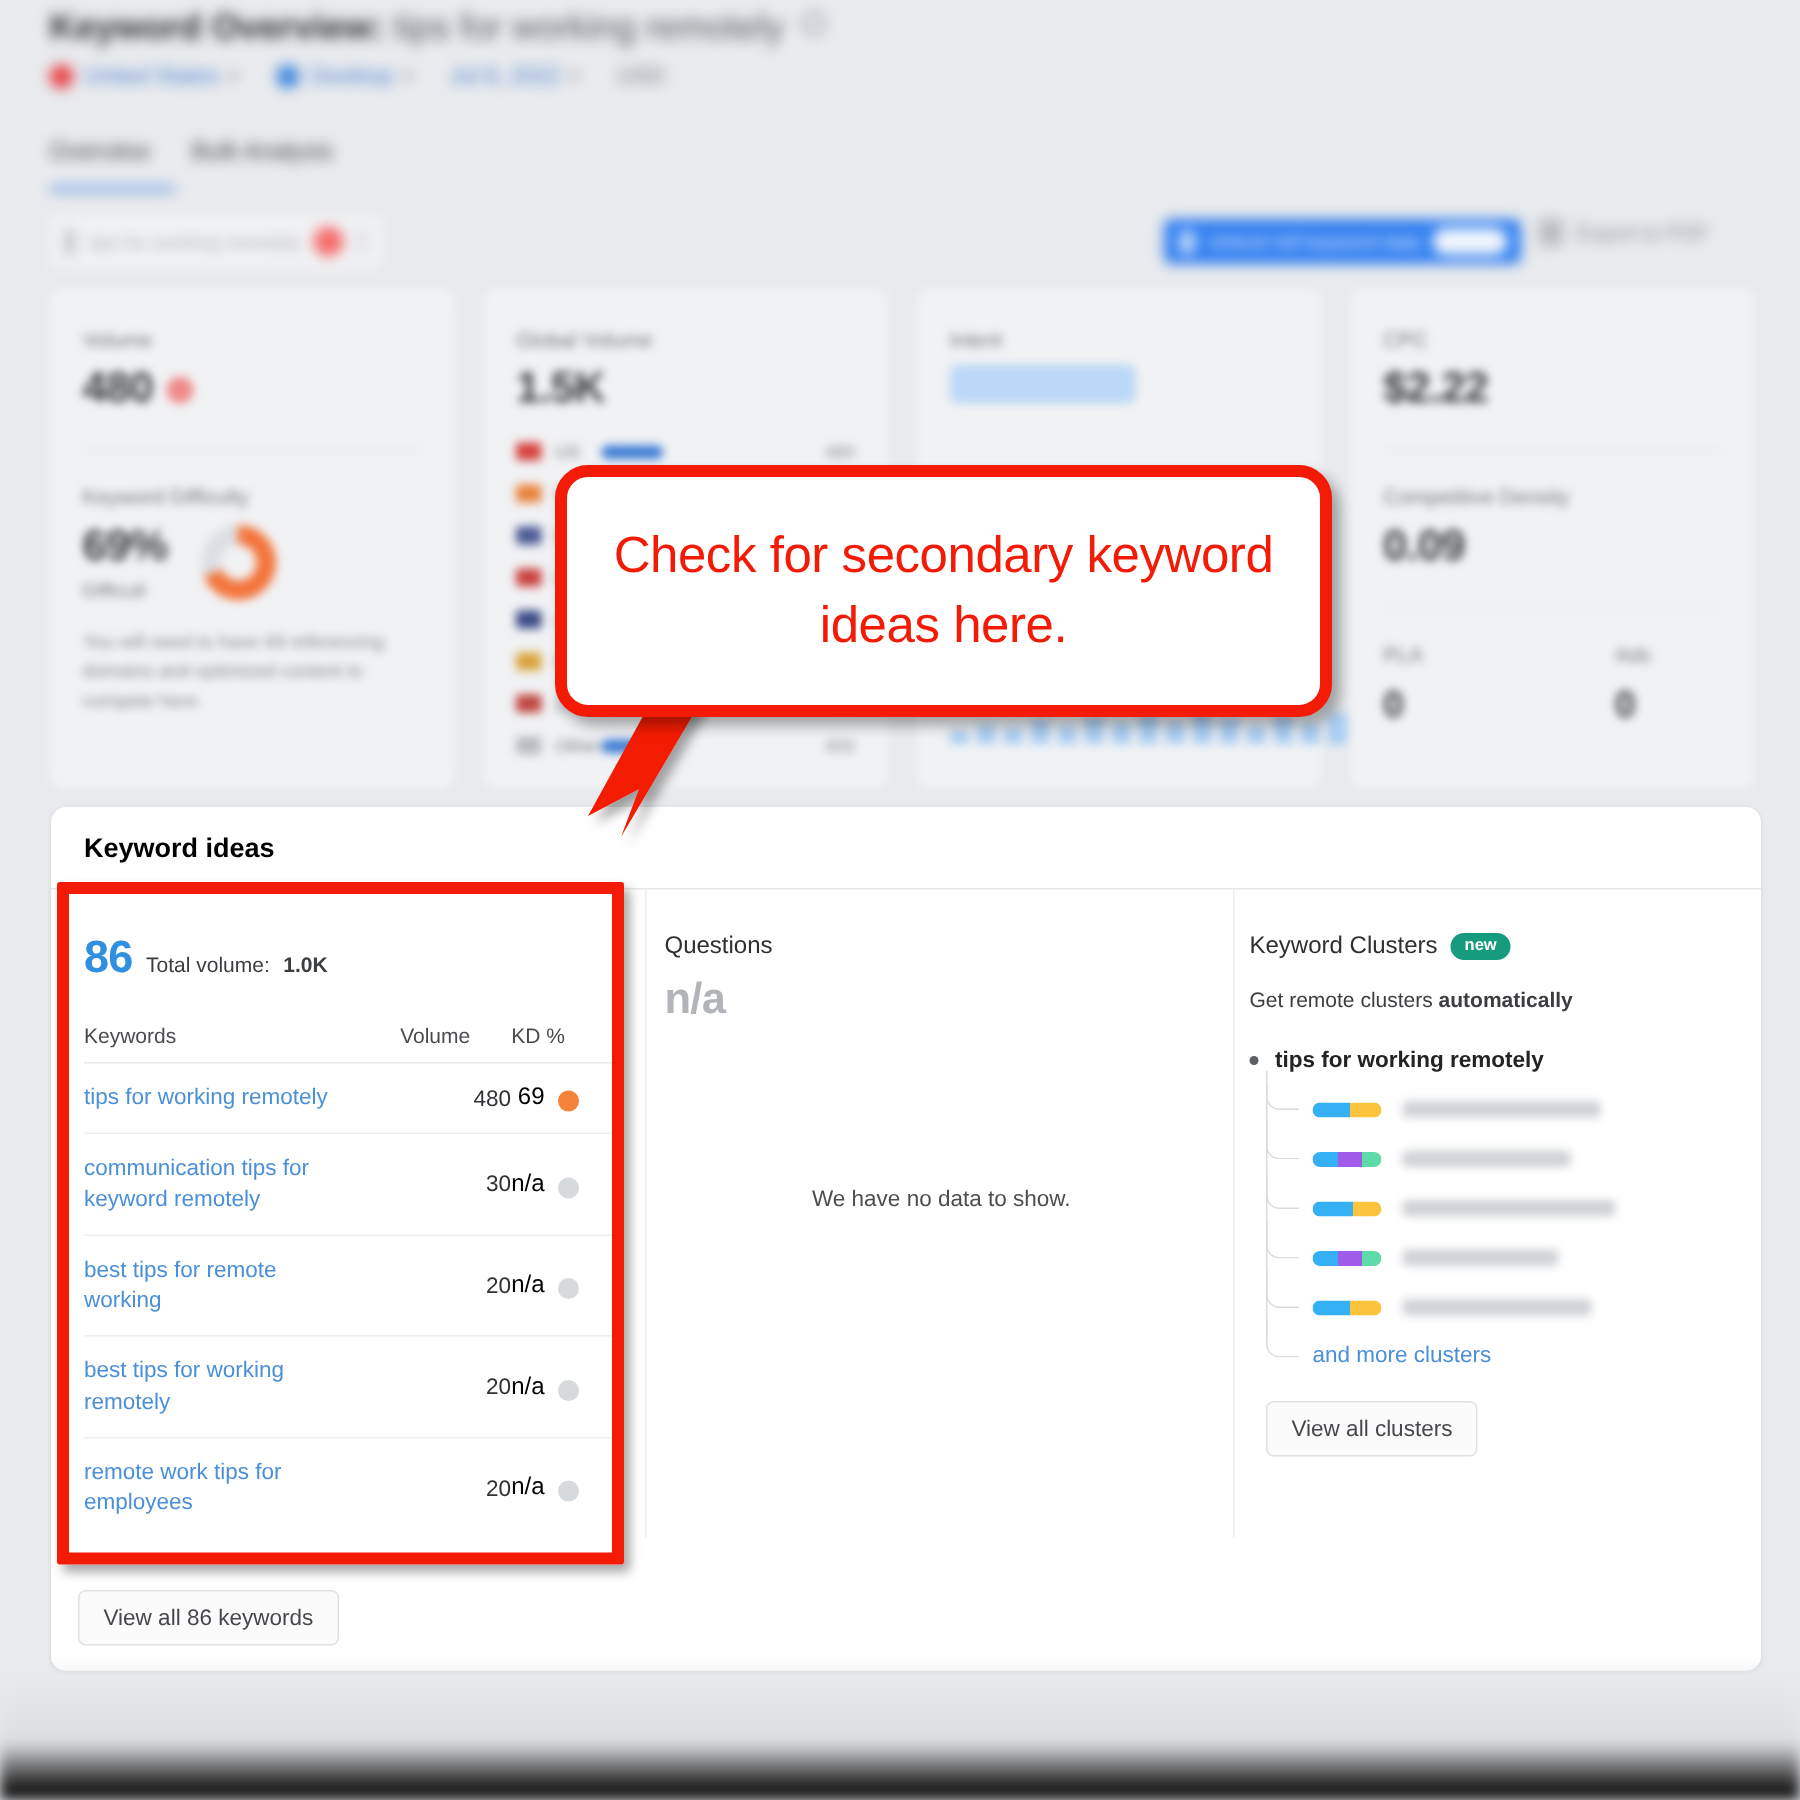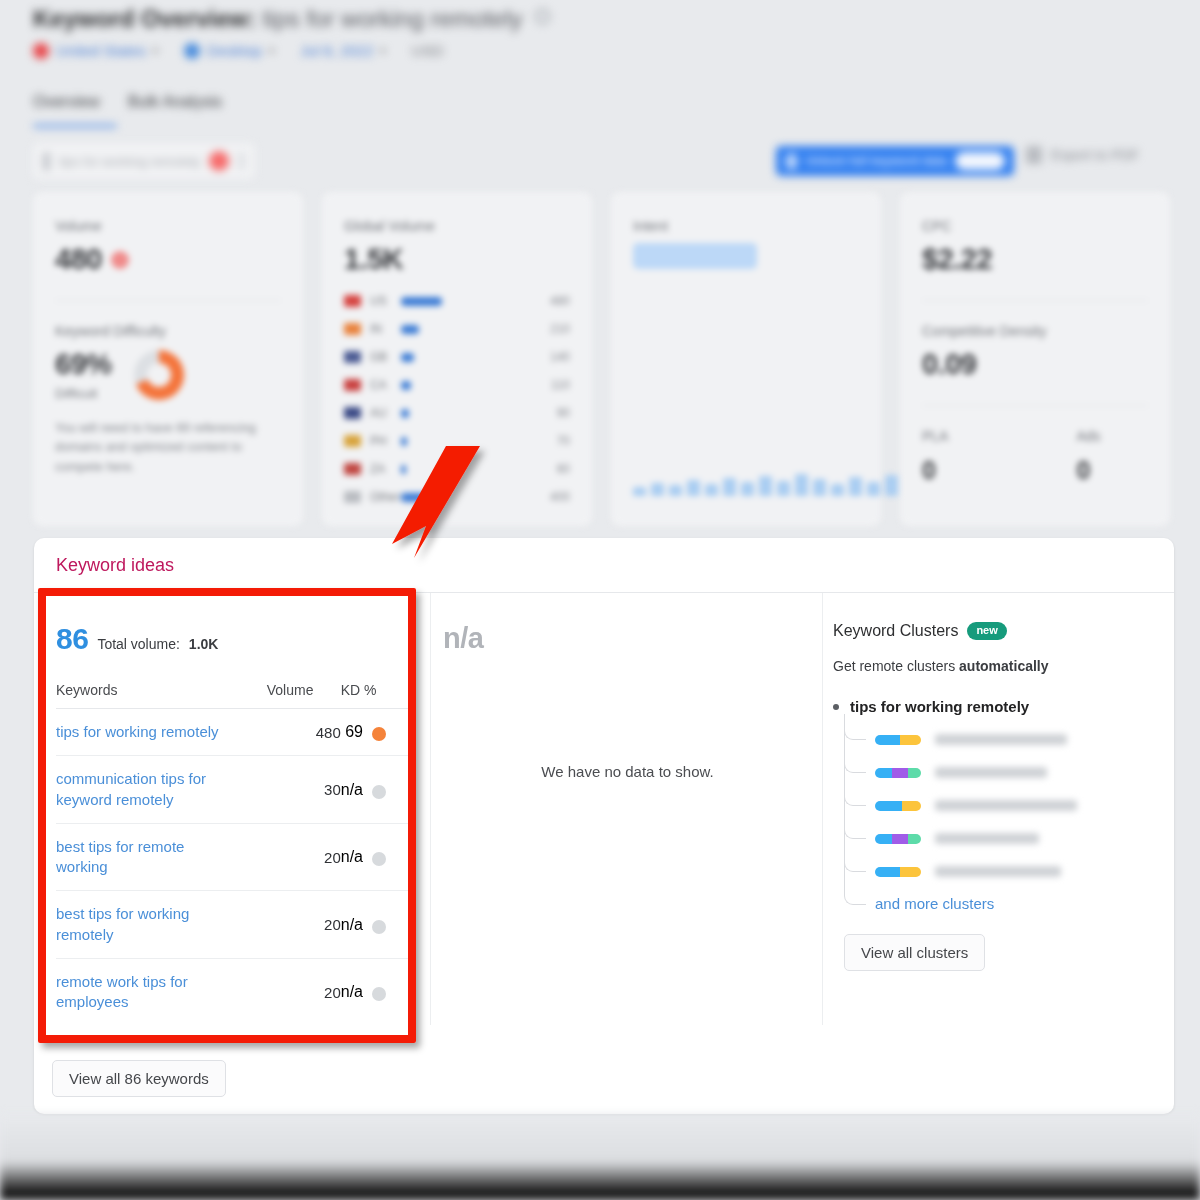--- a/index.html
+++ b/index.html
@@ -92,21 +92,21 @@
   .pla-grid { display: flex; gap: 128px; }
   .pla-col .mlabel { margin-bottom: 12px; }
   .pla-val { font-size: 25px; font-weight: bold; color: #3a3c40; }
 
   
   .ideas-panel {
     position: absolute; left: 34px; top: 538px; width: 1140px; height: 576px;
     background: #fff; border-radius: 10px;
     box-shadow: 0 1px 3px rgba(0,0,0,0.10);
   }
-  .ideas-title { position: absolute; left: 22px; top: 17px; font-size: 18px; font-weight: normal; color: #be185d; }
+  .ideas-title { position: absolute; left: 22px; top: 17px; font-size: 18px; font-weight: bold; color: #000000; }
   .ideas-head-rule { position: absolute; left: 0; top: 54px; width: 1140px; height: 1px; background: #e6e8eb; }
 
   .ideas-cols { position: absolute; left: 0; top: 55px; width: 1140px; display: flex; }
   .col-variations { width: 396px; padding: 29px 22px 0 22px; }
   .col-questions { width: 392px; padding: 29px 10px 0 12px; border-left: 1px solid #eceef0; }
   .col-clusters { width: 352px; padding: 29px 22px 0 10px; border-left: 1px solid #eceef0; }
 
   .colhead { font-size: 16px; color: #2e2f31; margin-bottom: 10px; display: flex; align-items: center; gap: 9px; }
   .badge-new {
     background: #169b7c; color: #fff; font-size: 11px; font-weight: bold;
@@ -450,20 +450,21 @@
                     <span class="td-kd na">n/a</span>
                     <span class="kd-ball" style="background: rgb(215, 218, 221);"></span>
                   </div>
                 </td>
               </tr>
             </tbody>
         </table>
       </div>
 
       <div class="col-questions">
+        <div class="colhead">Questions</div>
         <div class="na-big">n/a</div>
         <div class="nodata">We have no data to show.</div>
       </div>
 
       <div class="col-clusters">
         <div class="colhead">
           <span>Keyword Clusters</span>
           <span class="badge-new">new</span>
         </div>
         <div class="clusters-sub">
@@ -543,16 +544,19 @@
 
   <svg class="arrow-svg" viewBox="0 0 200 140">
     <defs>
       <filter id="ash" x="-40%" y="-40%" width="190%" height="190%">
         <feDropShadow dx="5" dy="5" stdDeviation="3.5" flood-color="#000" flood-opacity="0.34"></feDropShadow>
       </filter>
     </defs>
     <path d="M116 6 L150 6 L84 118 L96 86 L62 104 Z" fill="#f41b06" filter="url(#ash)"></path>
   </svg>
 
+  <div class="callout">
+    <div class="callout-text">Check for secondary keyword ideas here.</div>
+  </div>
 
   <div class="redframe"></div>
 
 </div>
 
 </body></html>

